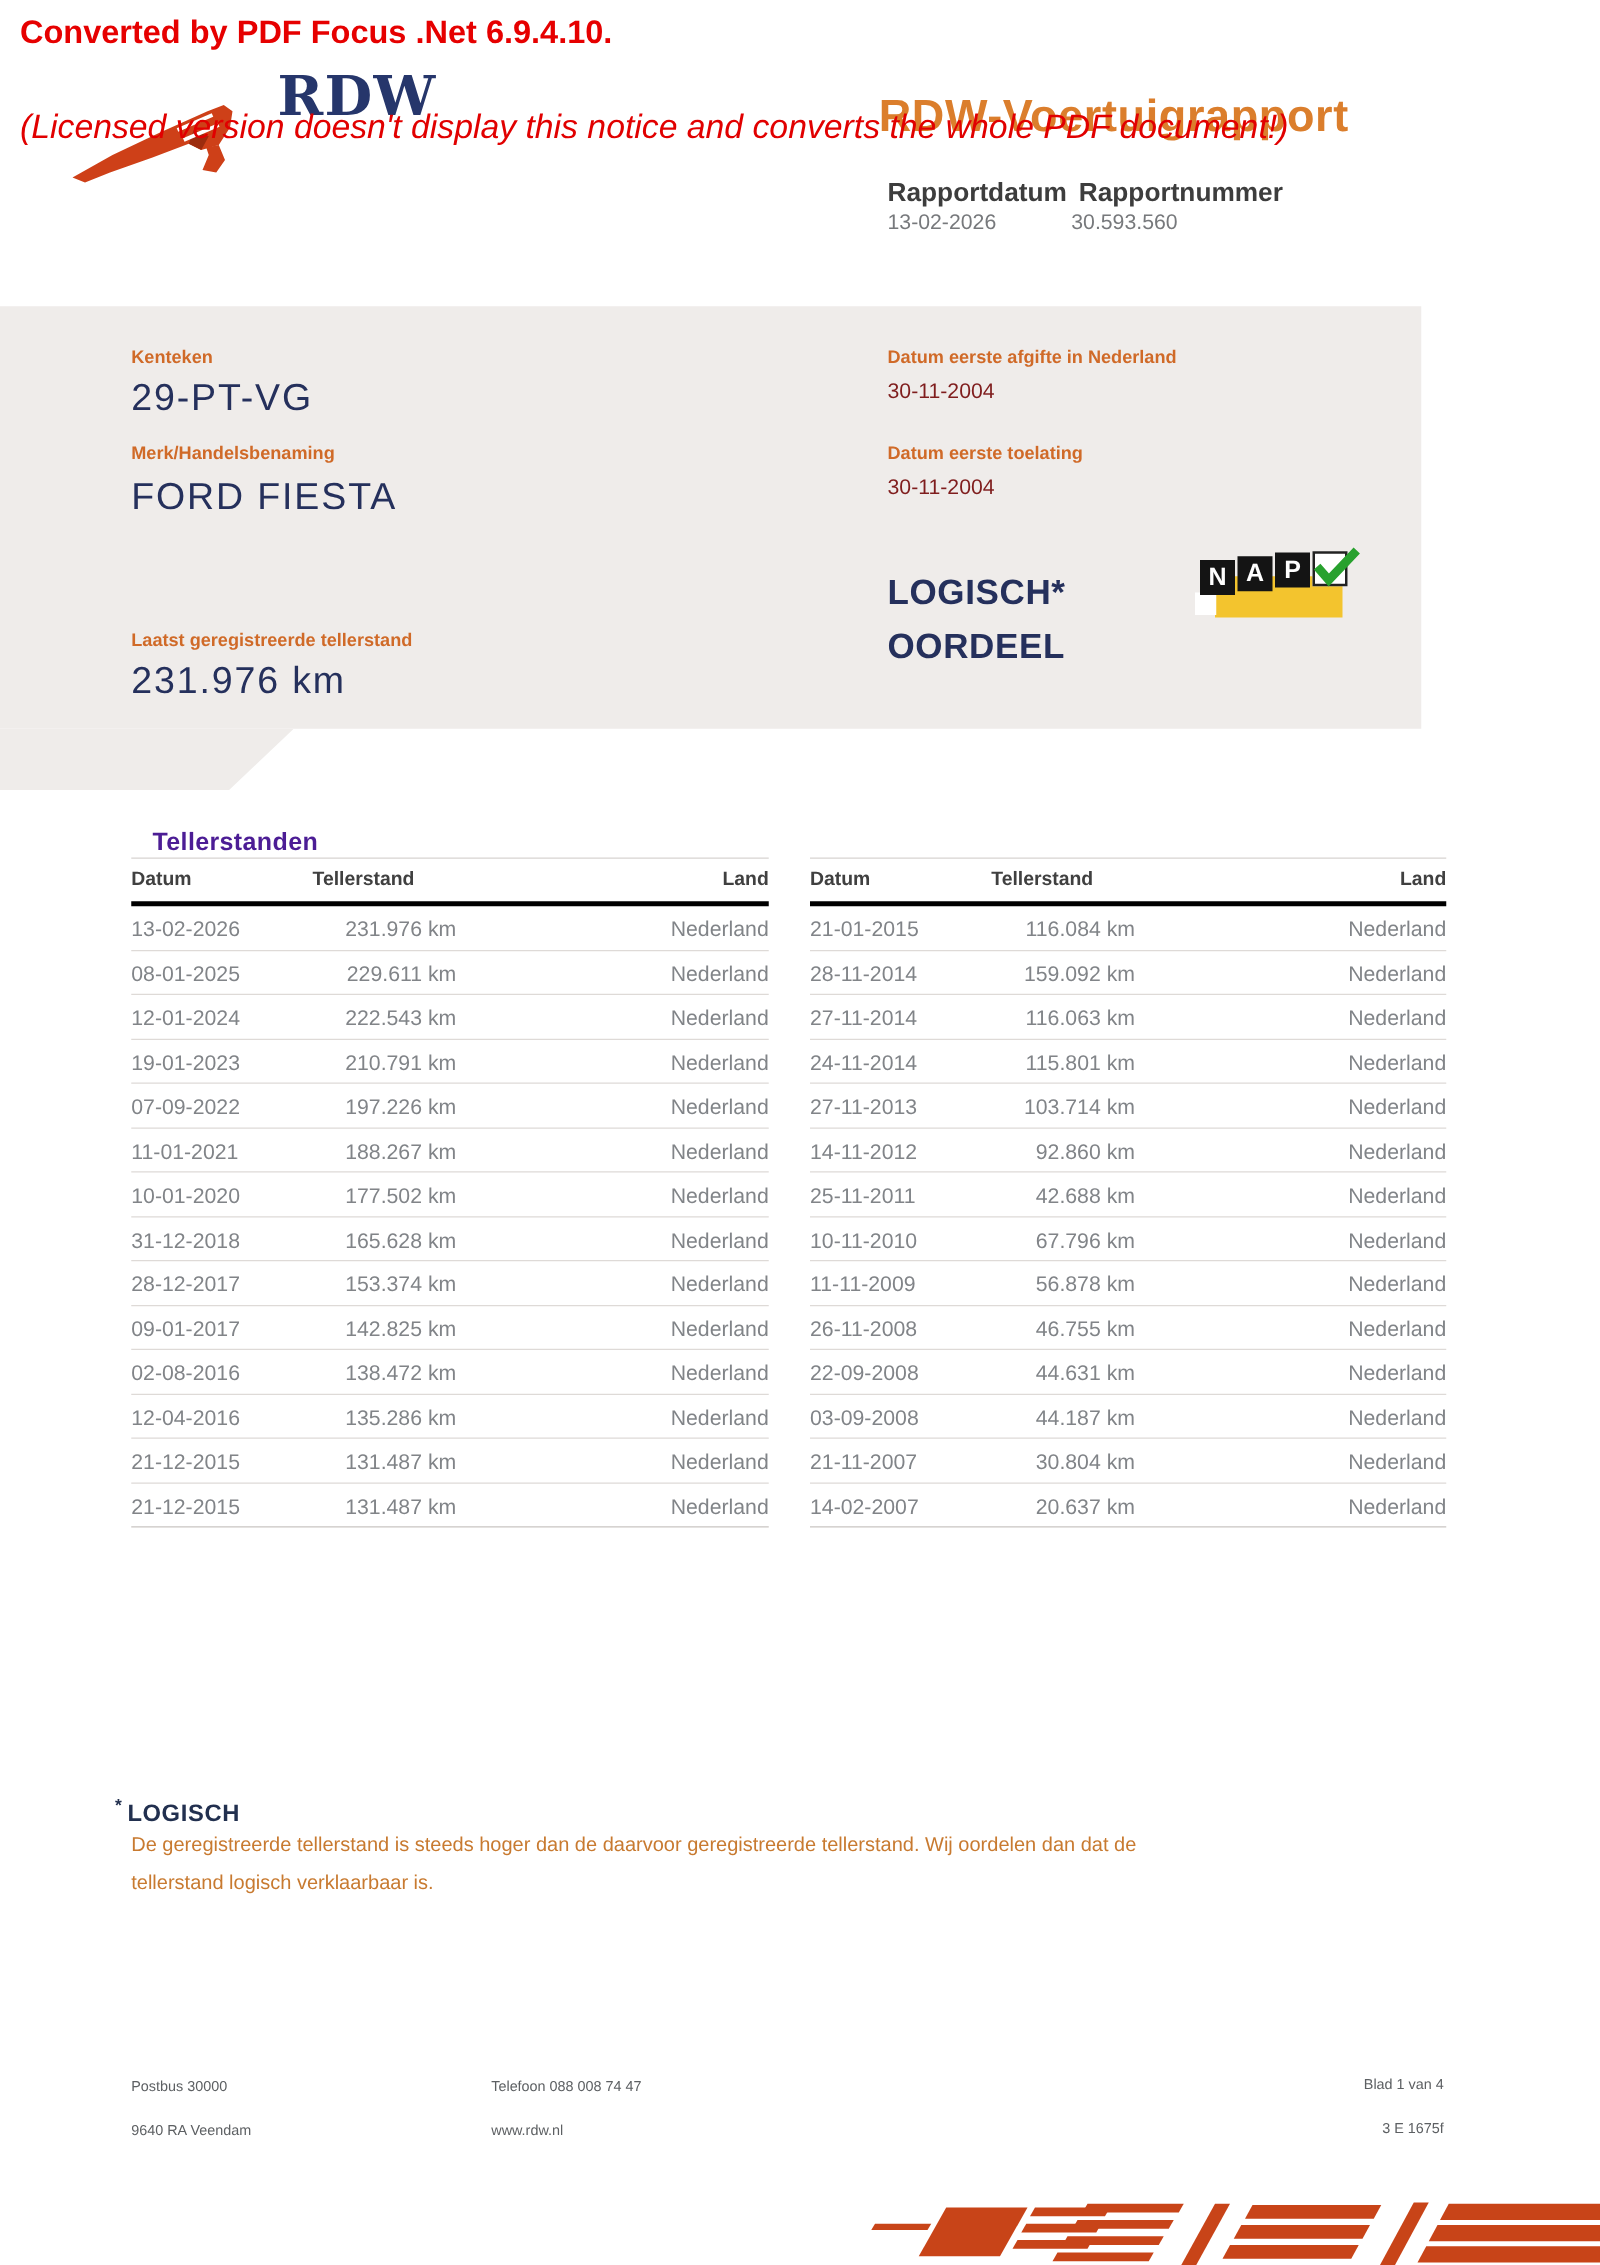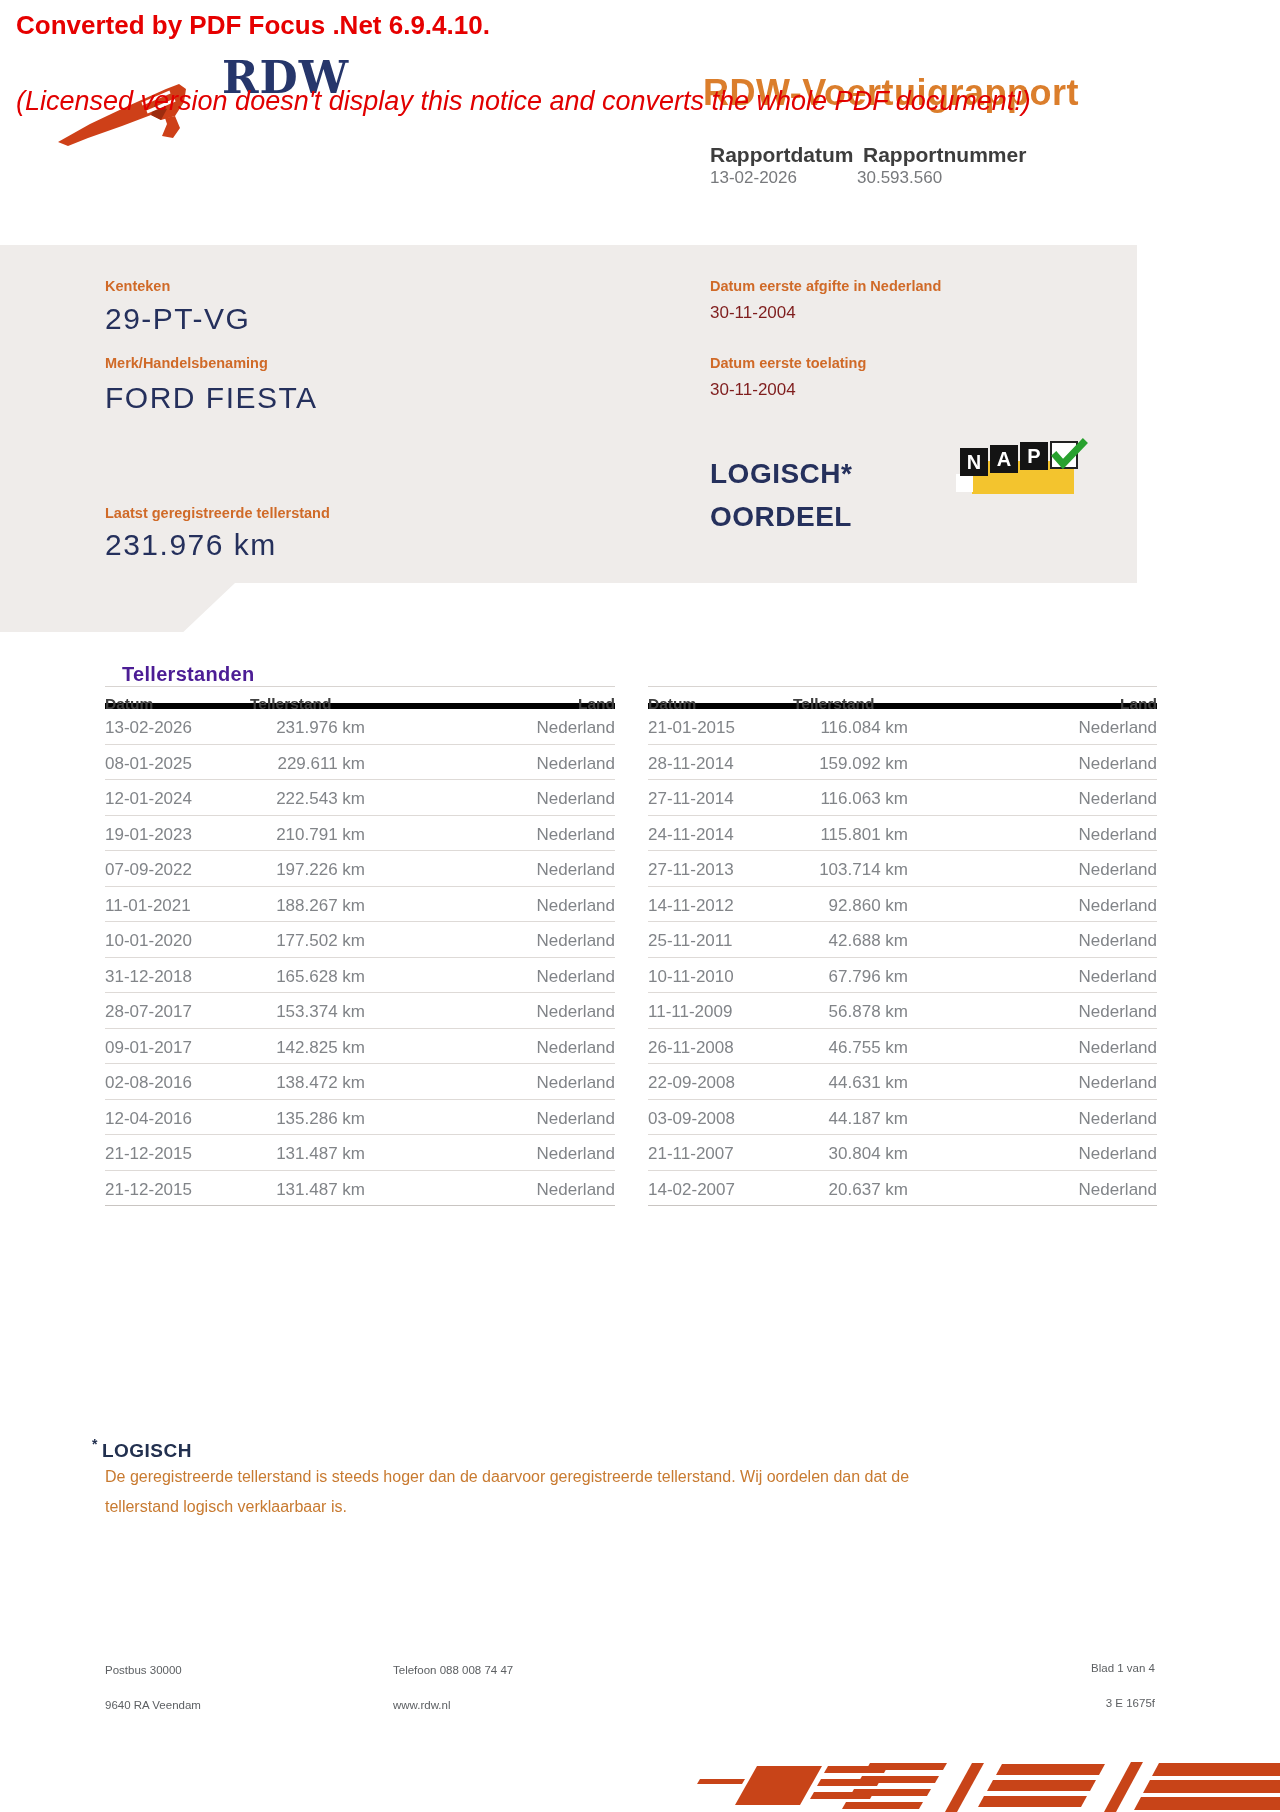--- a/index.html
+++ b/index.html
@@ -29,21 +29,21 @@
   
   .nap{left:956px;top:441px;width:124px;height:54px;z-index:3;}
   .nap .yellow{position:absolute;left:16px;top:20px;width:102px;height:33px;background:#f3c42e;}
   .nap .whitesq{position:absolute;left:0;top:33px;width:17px;height:18px;background:#ffffff;}
   .nap .sq{position:absolute;width:28px;height:28px;background:#141414;color:#ffffff;
     font-weight:bold;font-size:20px;line-height:28px;text-align:center;}
   .nap .chk{position:absolute;left:94px;top:0;width:28px;height:28px;background:#ffffff;border:2px solid #222222;box-sizing:border-box;}
   
   .section-title{left:105px;top:663px;font-size:20px;font-weight:bold;color:#4c1d95;letter-spacing:.3px;margin-left:17px;}
   .mtable{position:absolute;top:686px;width:510px;}
-  .mt-head{position:relative;height:23px;border-top:1px solid #d8d4d1;border-bottom:6px solid #000000;box-sizing:border-box;}
+  .mt-head{position:relative;height:39px;border-top:1px solid #d8d4d1;border-bottom:4px solid #000000;box-sizing:border-box;}
   .mt-head span{position:absolute;top:8px;font-size:15.5px;font-weight:bold;color:#404040;}
   .mt-row{position:relative;height:35.5px;border-bottom:1px solid #dedad7;box-sizing:border-box;}
   .mt-row:last-child{border-bottom:1px solid #c9c5c2;}
   .mt-row span{position:absolute;top:9px;font-size:17px;color:#818488;white-space:nowrap;}
   .c-datum{left:0;}
   .c-km{left:95px;width:165px;text-align:right;}
   .c-land{right:0;text-align:right;}
   .h-datum{left:0;}
   .h-tellerstand{left:145px;}
   .h-land{right:0;}
@@ -159,21 +159,21 @@
         <span class="c-land">Nederland</span>
       </div>
 
       <div class="mt-row">
         <span class="c-datum">31-12-2018</span>
         <span class="c-km">165.628 km</span>
         <span class="c-land">Nederland</span>
       </div>
 
       <div class="mt-row">
-        <span class="c-datum">28-07-2017</span>
+        <span class="c-datum">28-12-2017</span>
         <span class="c-km">153.374 km</span>
         <span class="c-land">Nederland</span>
       </div>
 
       <div class="mt-row">
         <span class="c-datum">09-01-2017</span>
         <span class="c-km">142.825 km</span>
         <span class="c-land">Nederland</span>
       </div>
 

